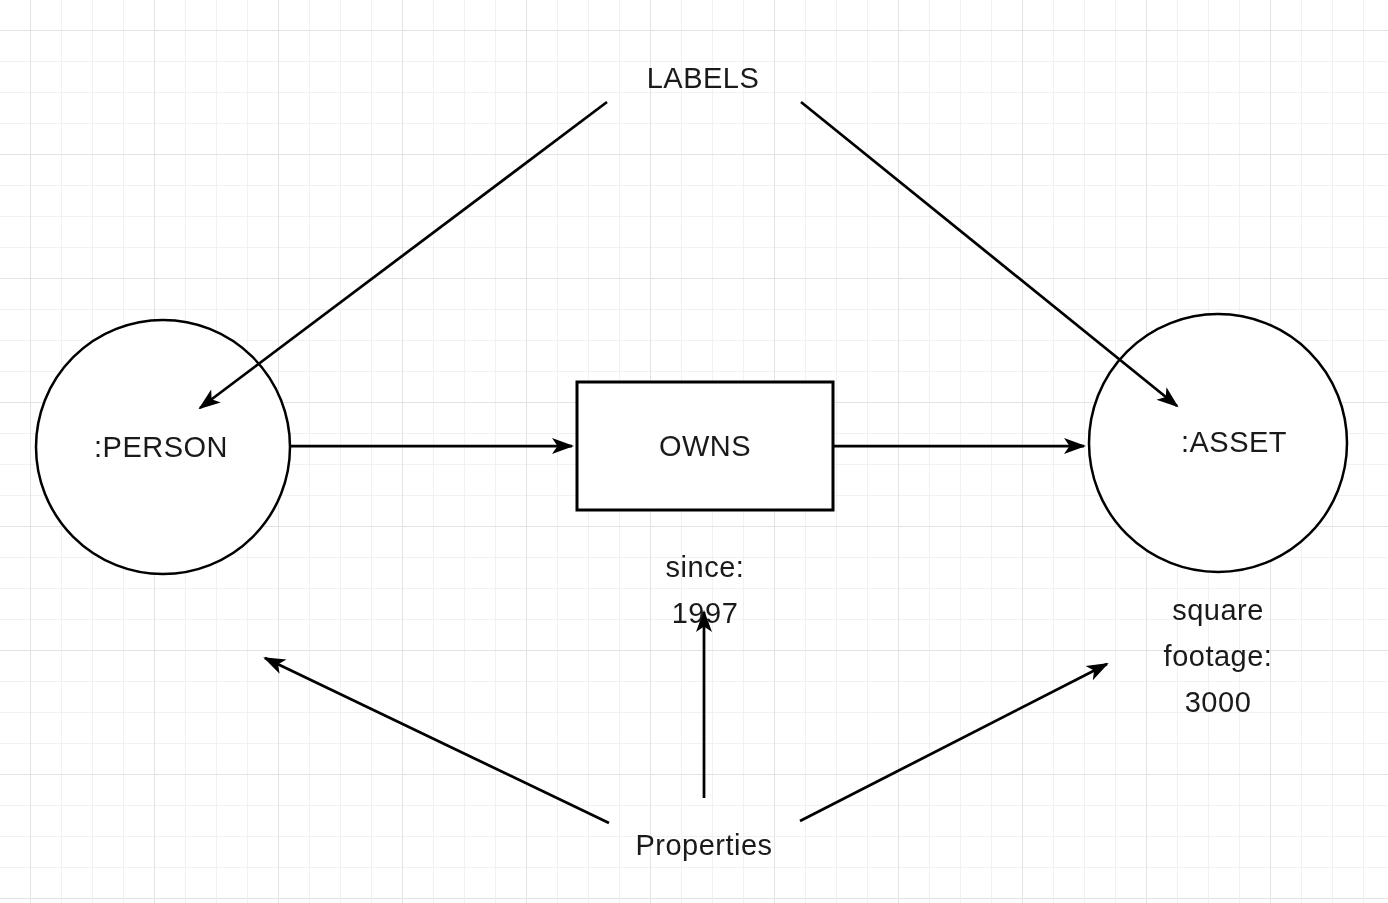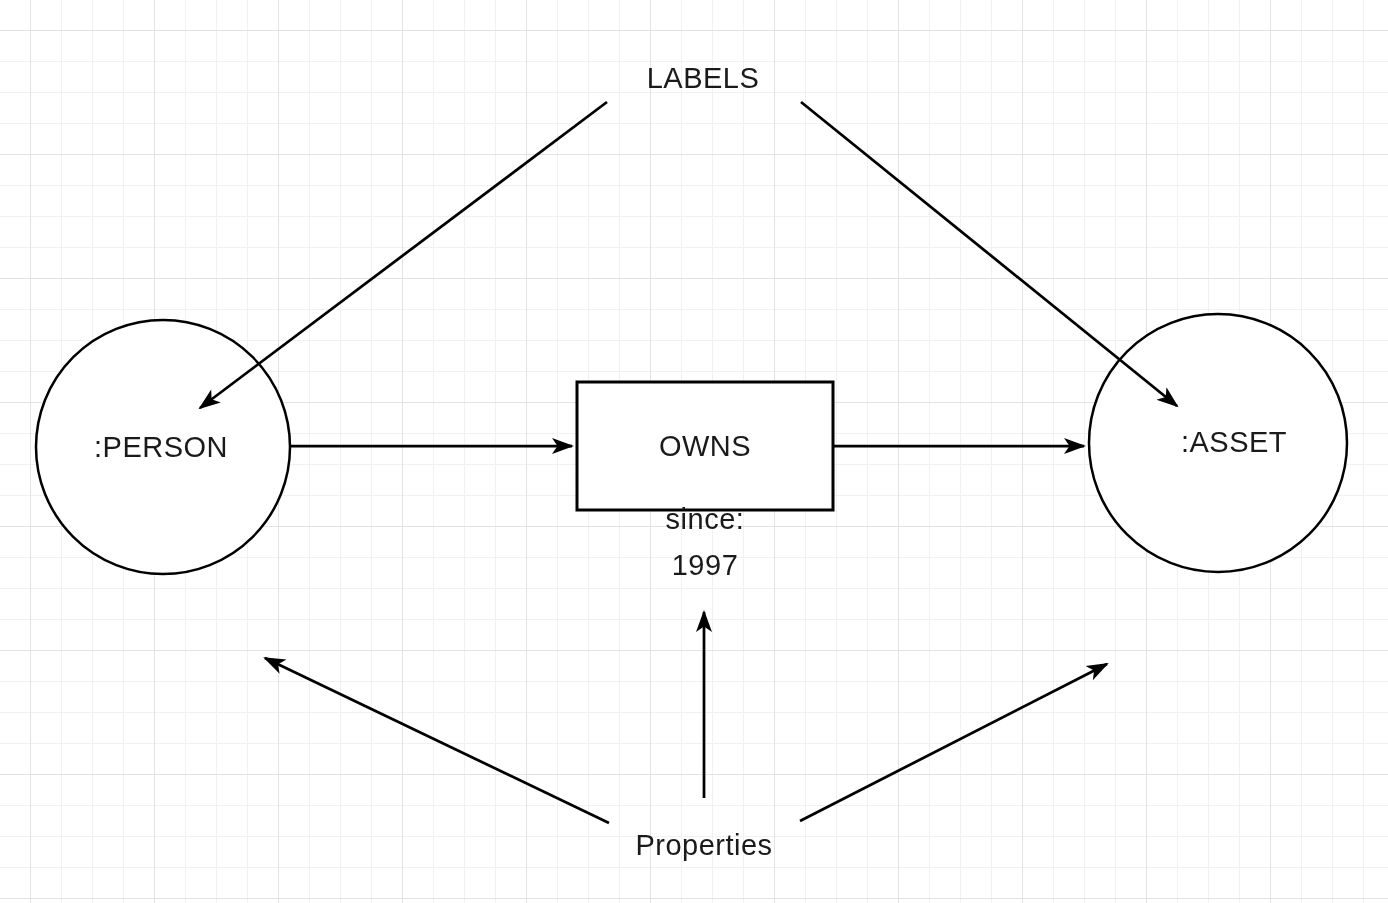--- a/index.html
+++ b/index.html
@@ -69,19 +69,24 @@
 
   <div class="txt" style="left:161px; top:447px;">:PERSON</div>
 
   <div class="txt" style="left:704px; top:845px;">Properties</div>
 
   <div class="txt" style="left:1218px; top:442px;margin-left:16px;">:ASSET</div>
 
   <div class="txt" style="left:705px; top:446px;text-align:center;">OWNS</div>
 
 
-  <div class="txt prop" style="left:705px; top:542px;">
+  <div class="txt prop" style="left:705px; top:590px;">
     <span>since:</span>
     <span>1997</span>
   </div>
 
+  <div class="txt prop" style="left:1218px; top:656px;">
+    <span>square</span>
+    <span>footage:</span>
+    <span>3000</span>
+  </div>
 
 </div>
 
 </body></html>

